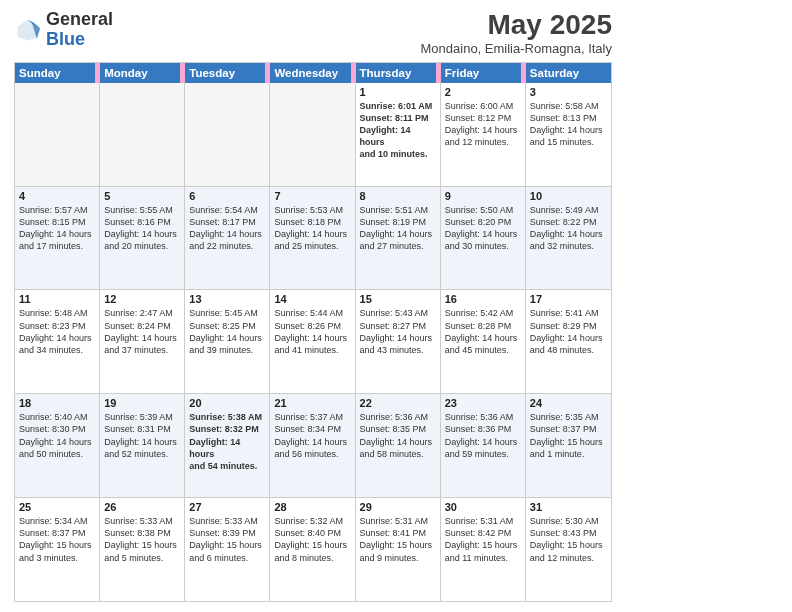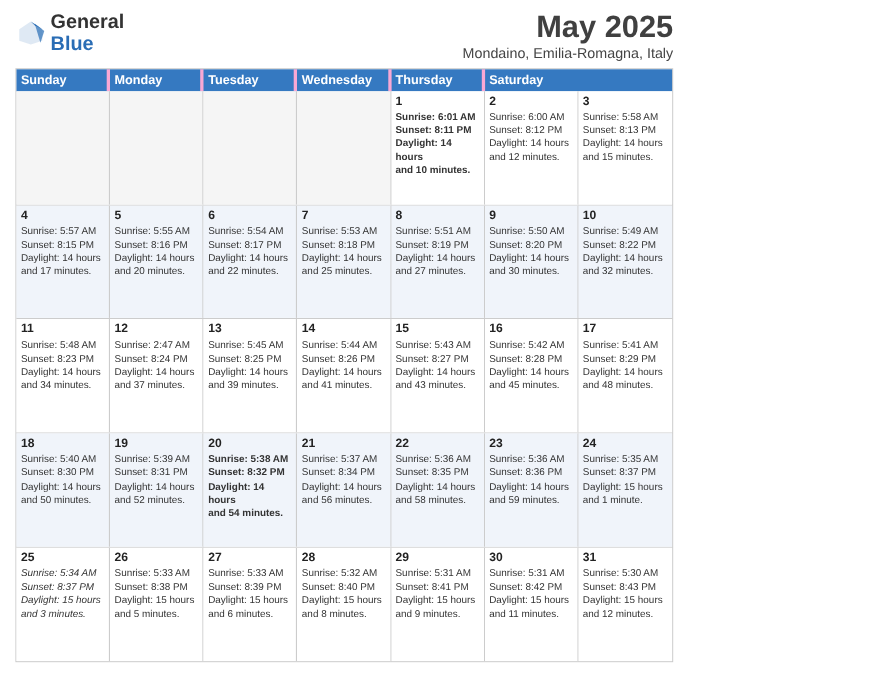--- a/index.html
+++ b/index.html
@@ -63,21 +63,21 @@
       display: grid;
       grid-template-columns: repeat(7, 1fr);
       background: #3579c1;
     }
     .cal-header-cell {
       color: #fff;
       font-size: 11.5px;
       font-weight: bold;
       padding: 4px 4px;
       text-align: left;
-      border-right: 3px solid #f9a8d4;
+      border-right: 5px solid #f9a8d4;
     }
     .cal-header-cell:last-child { border-right: none; }
     .cal-body {
       flex: 1;
       display: flex;
       flex-direction: column;
     }
     .cal-row {
       display: grid;
       grid-template-columns: repeat(7, 1fr);
@@ -132,20 +132,21 @@
     </div>
   </div>
 
   <div class="calendar">
     <div class="cal-header">
       <div class="cal-header-cell">Sunday</div>
       <div class="cal-header-cell">Monday</div>
       <div class="cal-header-cell">Tuesday</div>
       <div class="cal-header-cell">Wednesday</div>
       <div class="cal-header-cell">Thursday</div>
+      <div class="cal-header-cell">Friday</div>
       <div class="cal-header-cell">Saturday</div>
     </div>
     <div class="cal-body" id="cal-body">
     <div class="cal-row">
           <div class="cal-cell empty"></div>
           <div class="cal-cell empty"></div>
           <div class="cal-cell empty"></div>
           <div class="cal-cell empty"></div>
           <div class="cal-cell">
             <span class="day-num">1</span>
@@ -318,21 +319,21 @@
             <span class="day-num">24</span>
             <div class="cell-text" style="white-space: pre-line;">Sunrise: 5:35 AM
 Sunset: 8:37 PM
 Daylight: 15 hours
 and 1 minute.</div>
           </div>
         </div>
         <div class="cal-row">
           <div class="cal-cell">
             <span class="day-num">25</span>
-            <div class="cell-text" style="white-space: pre-line; font-style: italic;">Sunrise: 5:34 AM
+            <div class="cell-text" style="white-space: pre-line;">Sunrise: 5:34 AM
 Sunset: 8:37 PM
 Daylight: 15 hours
 and 3 minutes.</div>
           </div>
           <div class="cal-cell">
             <span class="day-num">26</span>
             <div class="cell-text" style="white-space: pre-line;">Sunrise: 5:33 AM
 Sunset: 8:38 PM
 Daylight: 15 hours
 and 5 minutes.</div>

